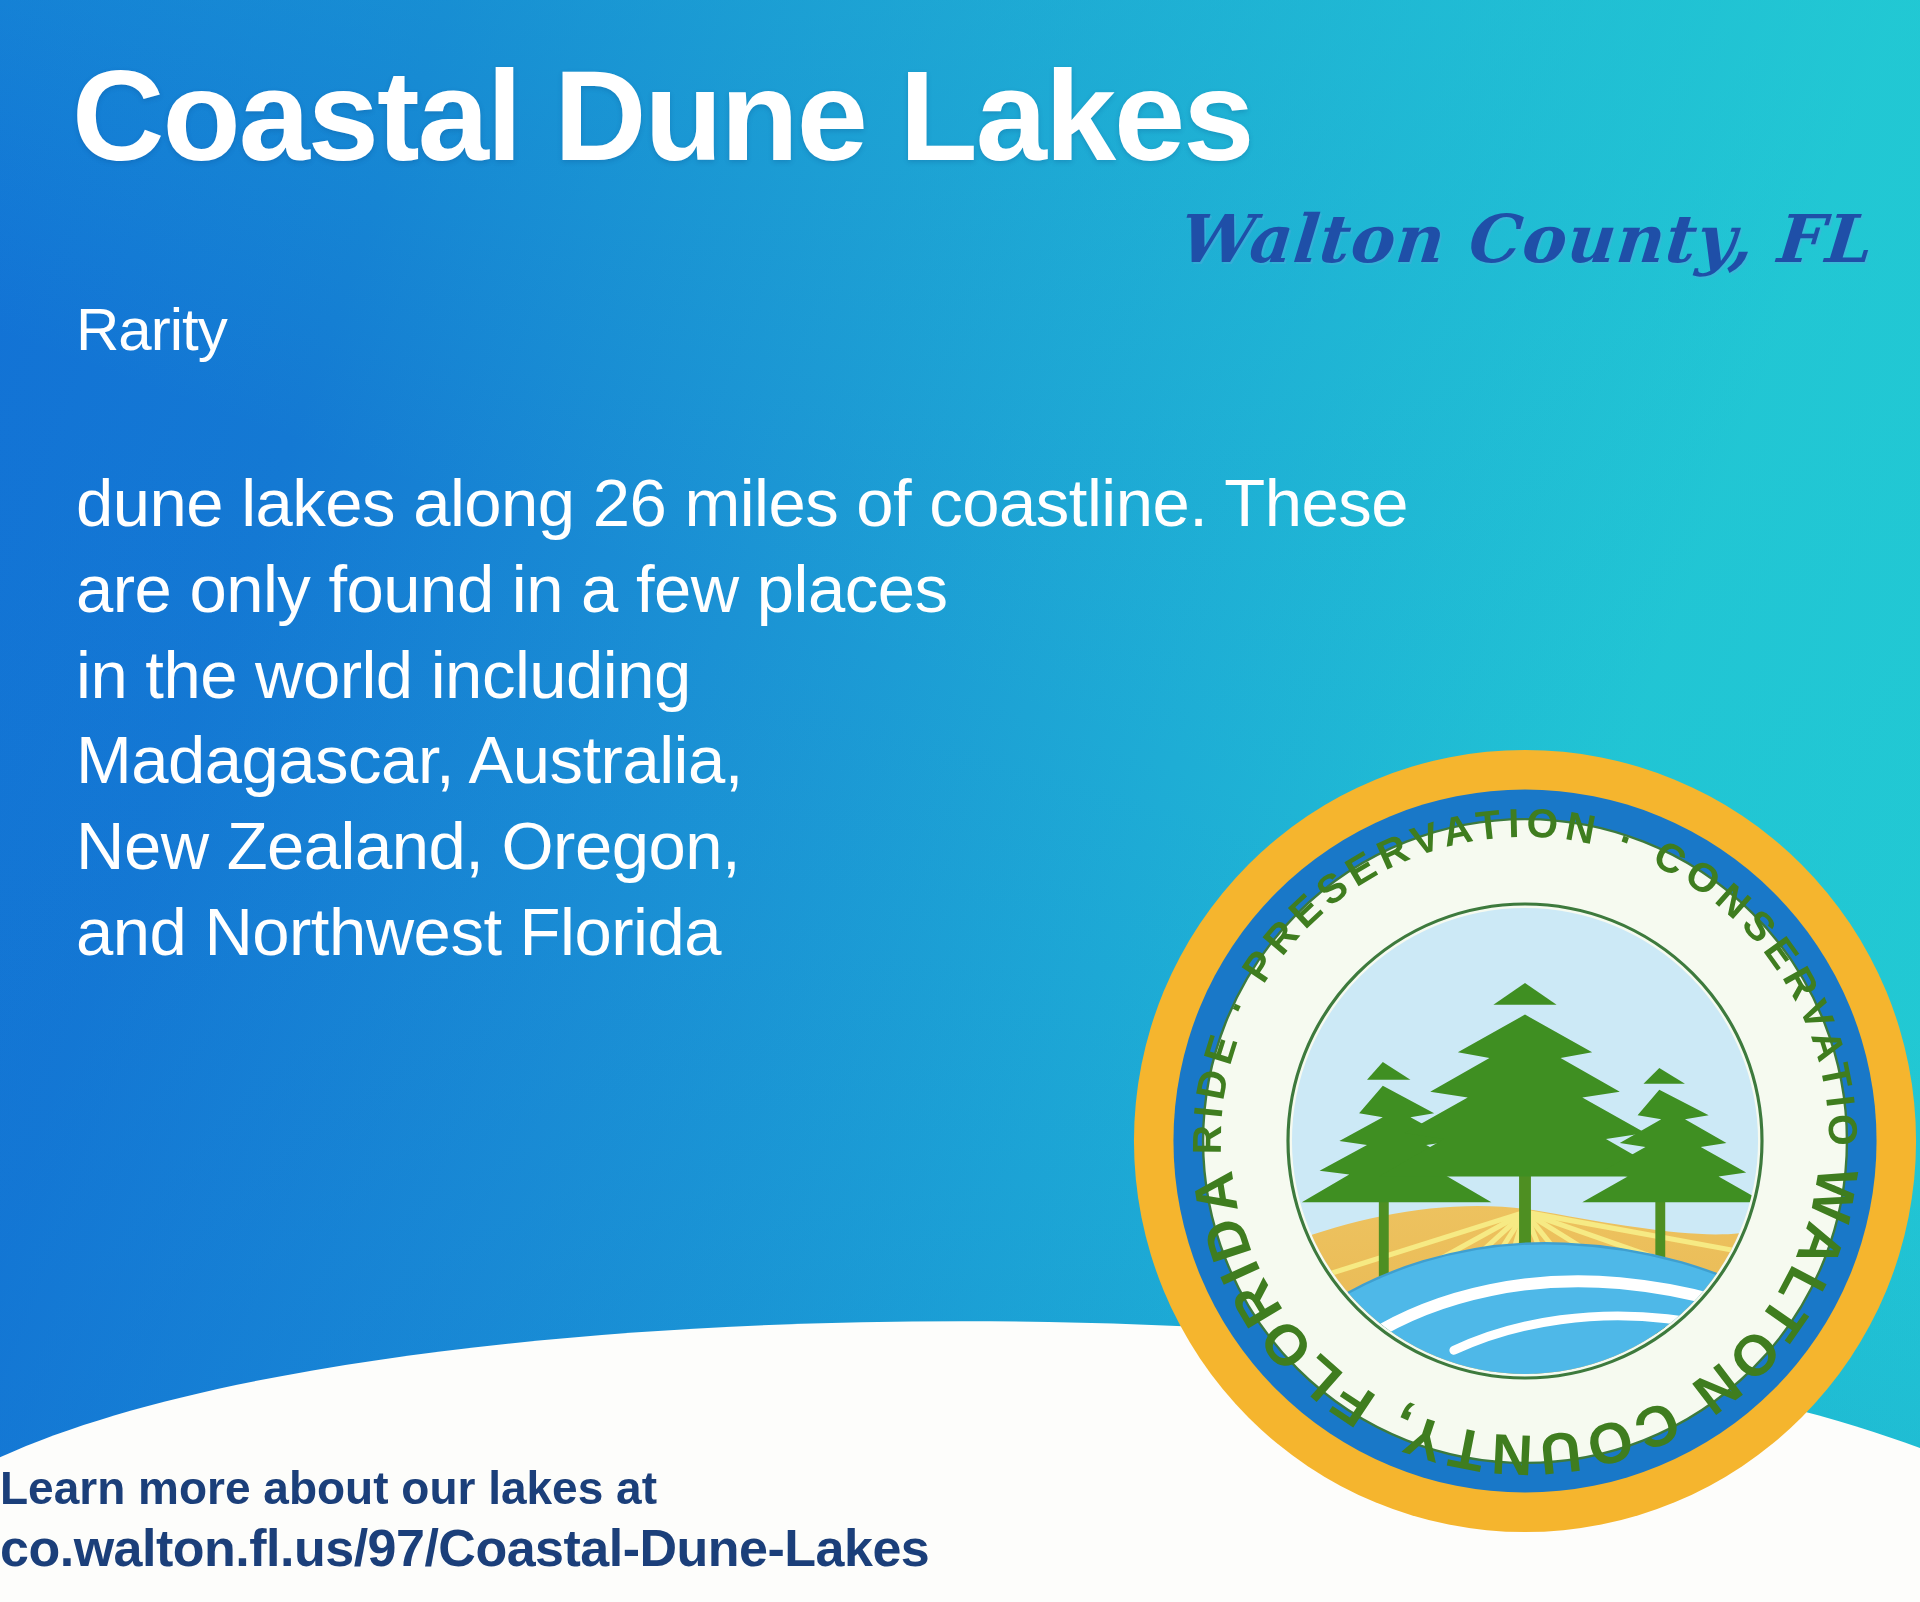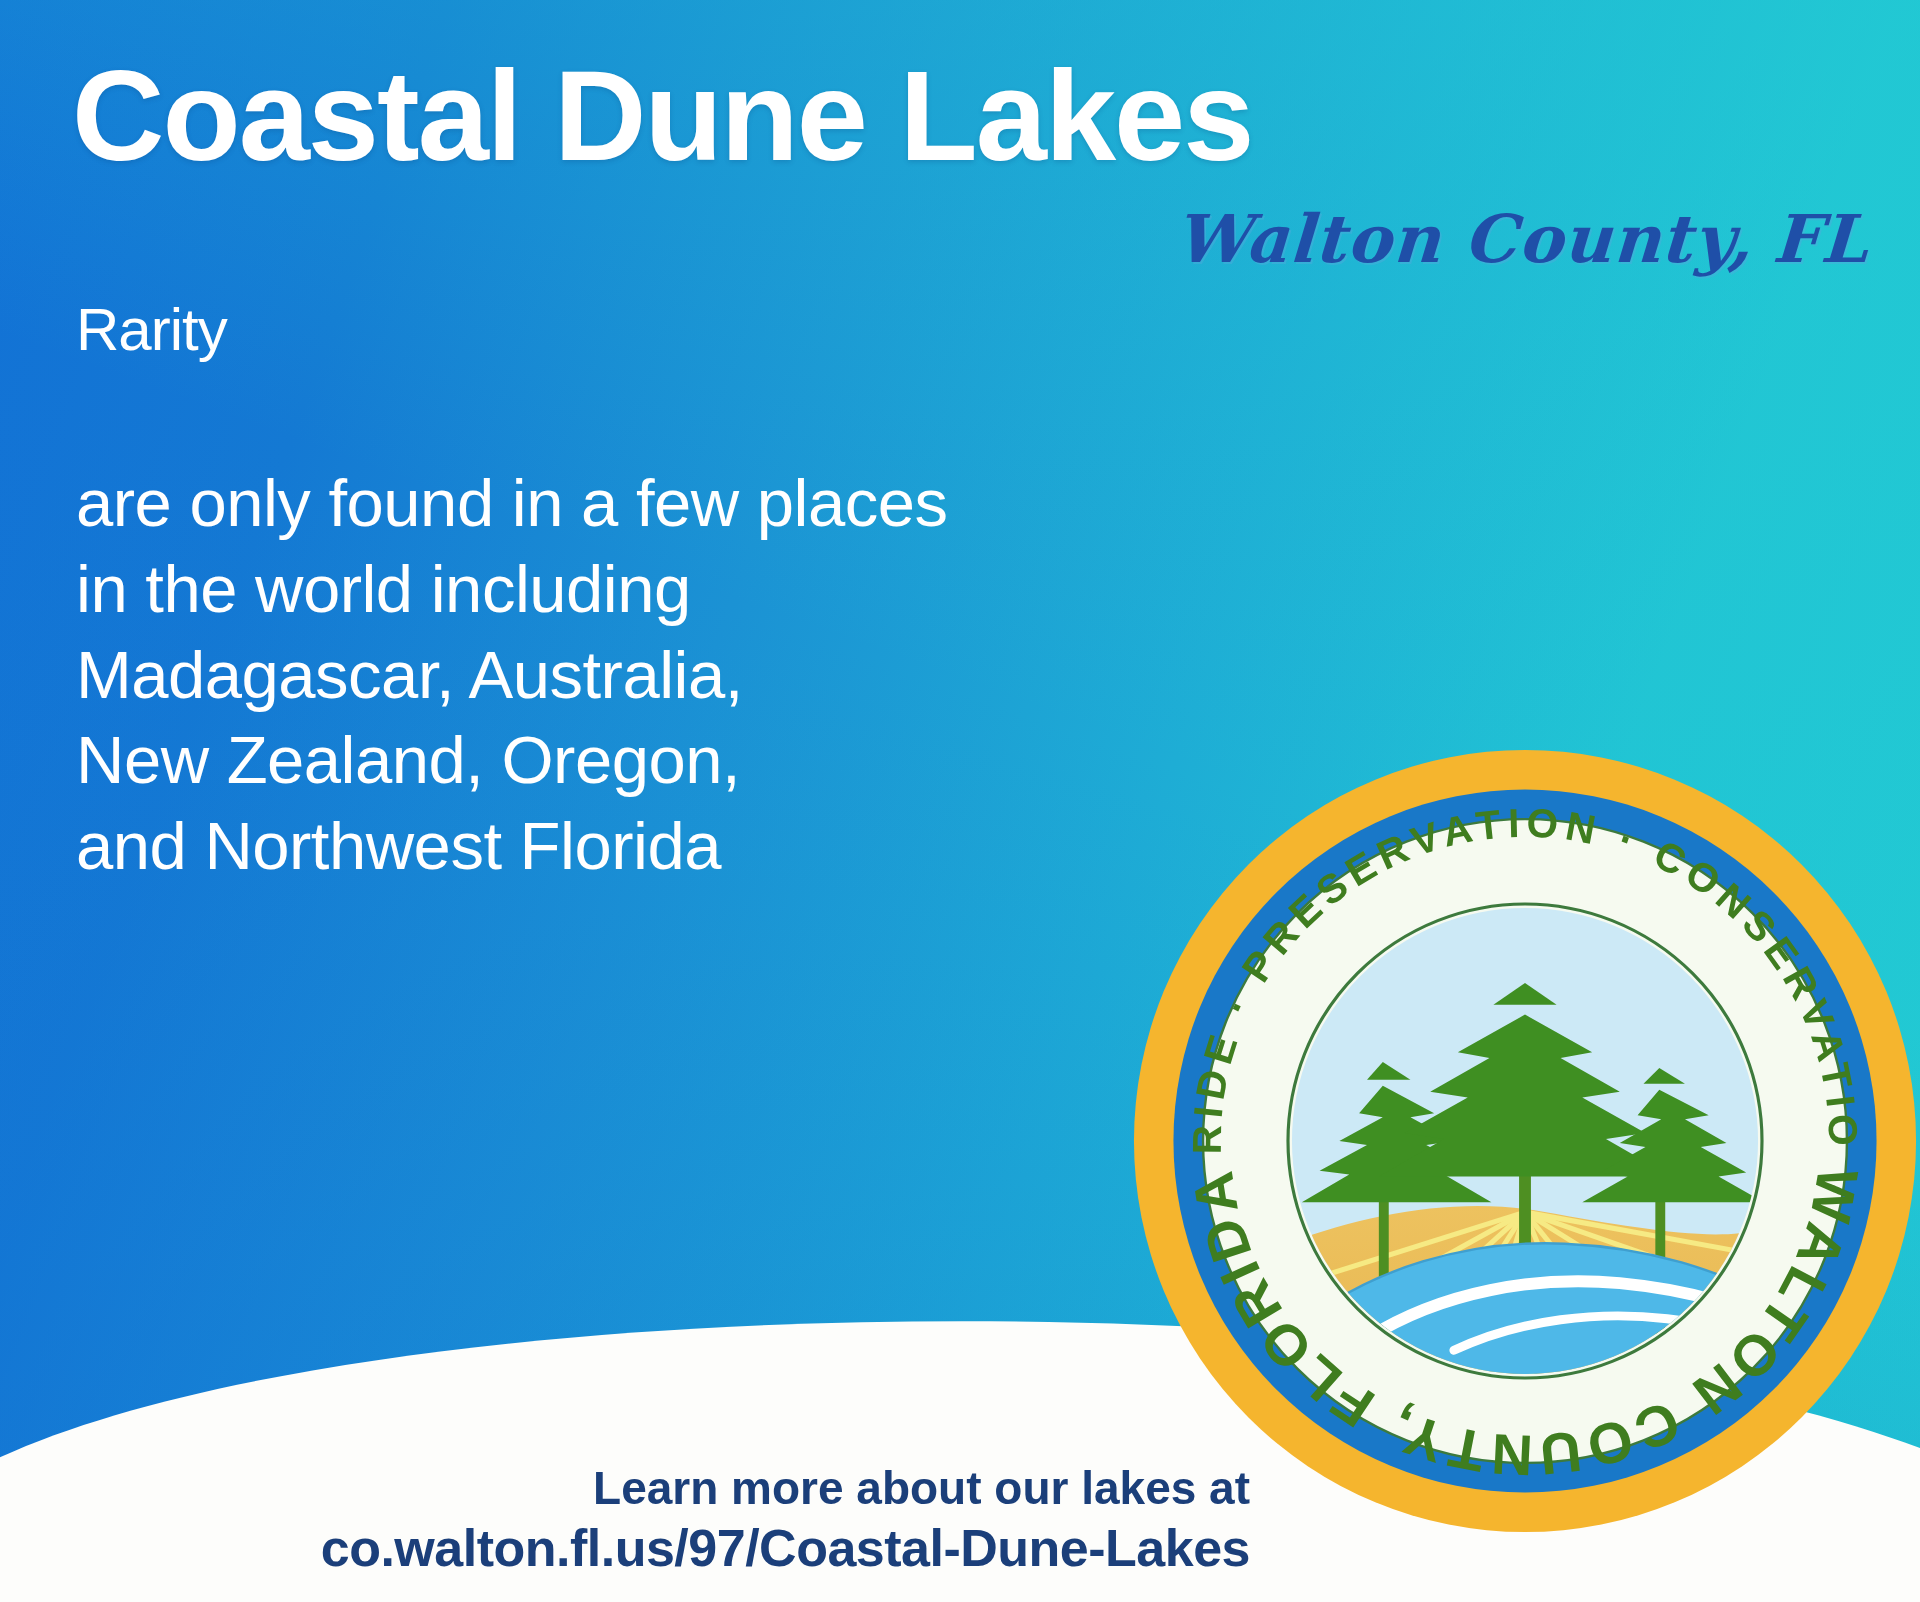--- a/index.html
+++ b/index.html
@@ -85,21 +85,21 @@
   .footer-curve {
     position:absolute;
     left:0; bottom:0;
     width:1920px; height:300px;
     overflow:visible;
   }
   .footer-text {
     position:absolute;
     left:0; bottom:22px;
     width:1250px;
-    text-align:right;
+    text-align:left;
     color:#1b3f7a;
     font-weight:bold;
     line-height:1.22;
     pointer-events:none;
   }
   .footer-text .f1 { display:block; font-size:46px; }
   .footer-text .f2 { display:block; font-size:52px; letter-spacing:-0.5px; }
 
   
   .seal {
@@ -115,20 +115,21 @@
 
   <div class="content">
 
     <h1 class="title">Coastal Dune Lakes</h1>
 
     <div class="script-tag">Walton County, FL</div>
 
     <h2 class="subtitle">Rarity</h2>
 
     <div class="body-copy">
+      <span class="ln">dune lakes along 26 miles of coastline. These</span>
       <span class="ln">are only found in a few places</span>
       <span class="ln">in the world including</span>
       <span class="ln">Madagascar, Australia,</span>
       <span class="ln">New Zealand, Oregon,</span>
       <span class="ln">and Northwest Florida</span>
     </div>
   </div>
 
   <div class="footer-curve">
     <svg width="1920" height="300" viewBox="0 0 1920 300" preserveAspectRatio="none">

